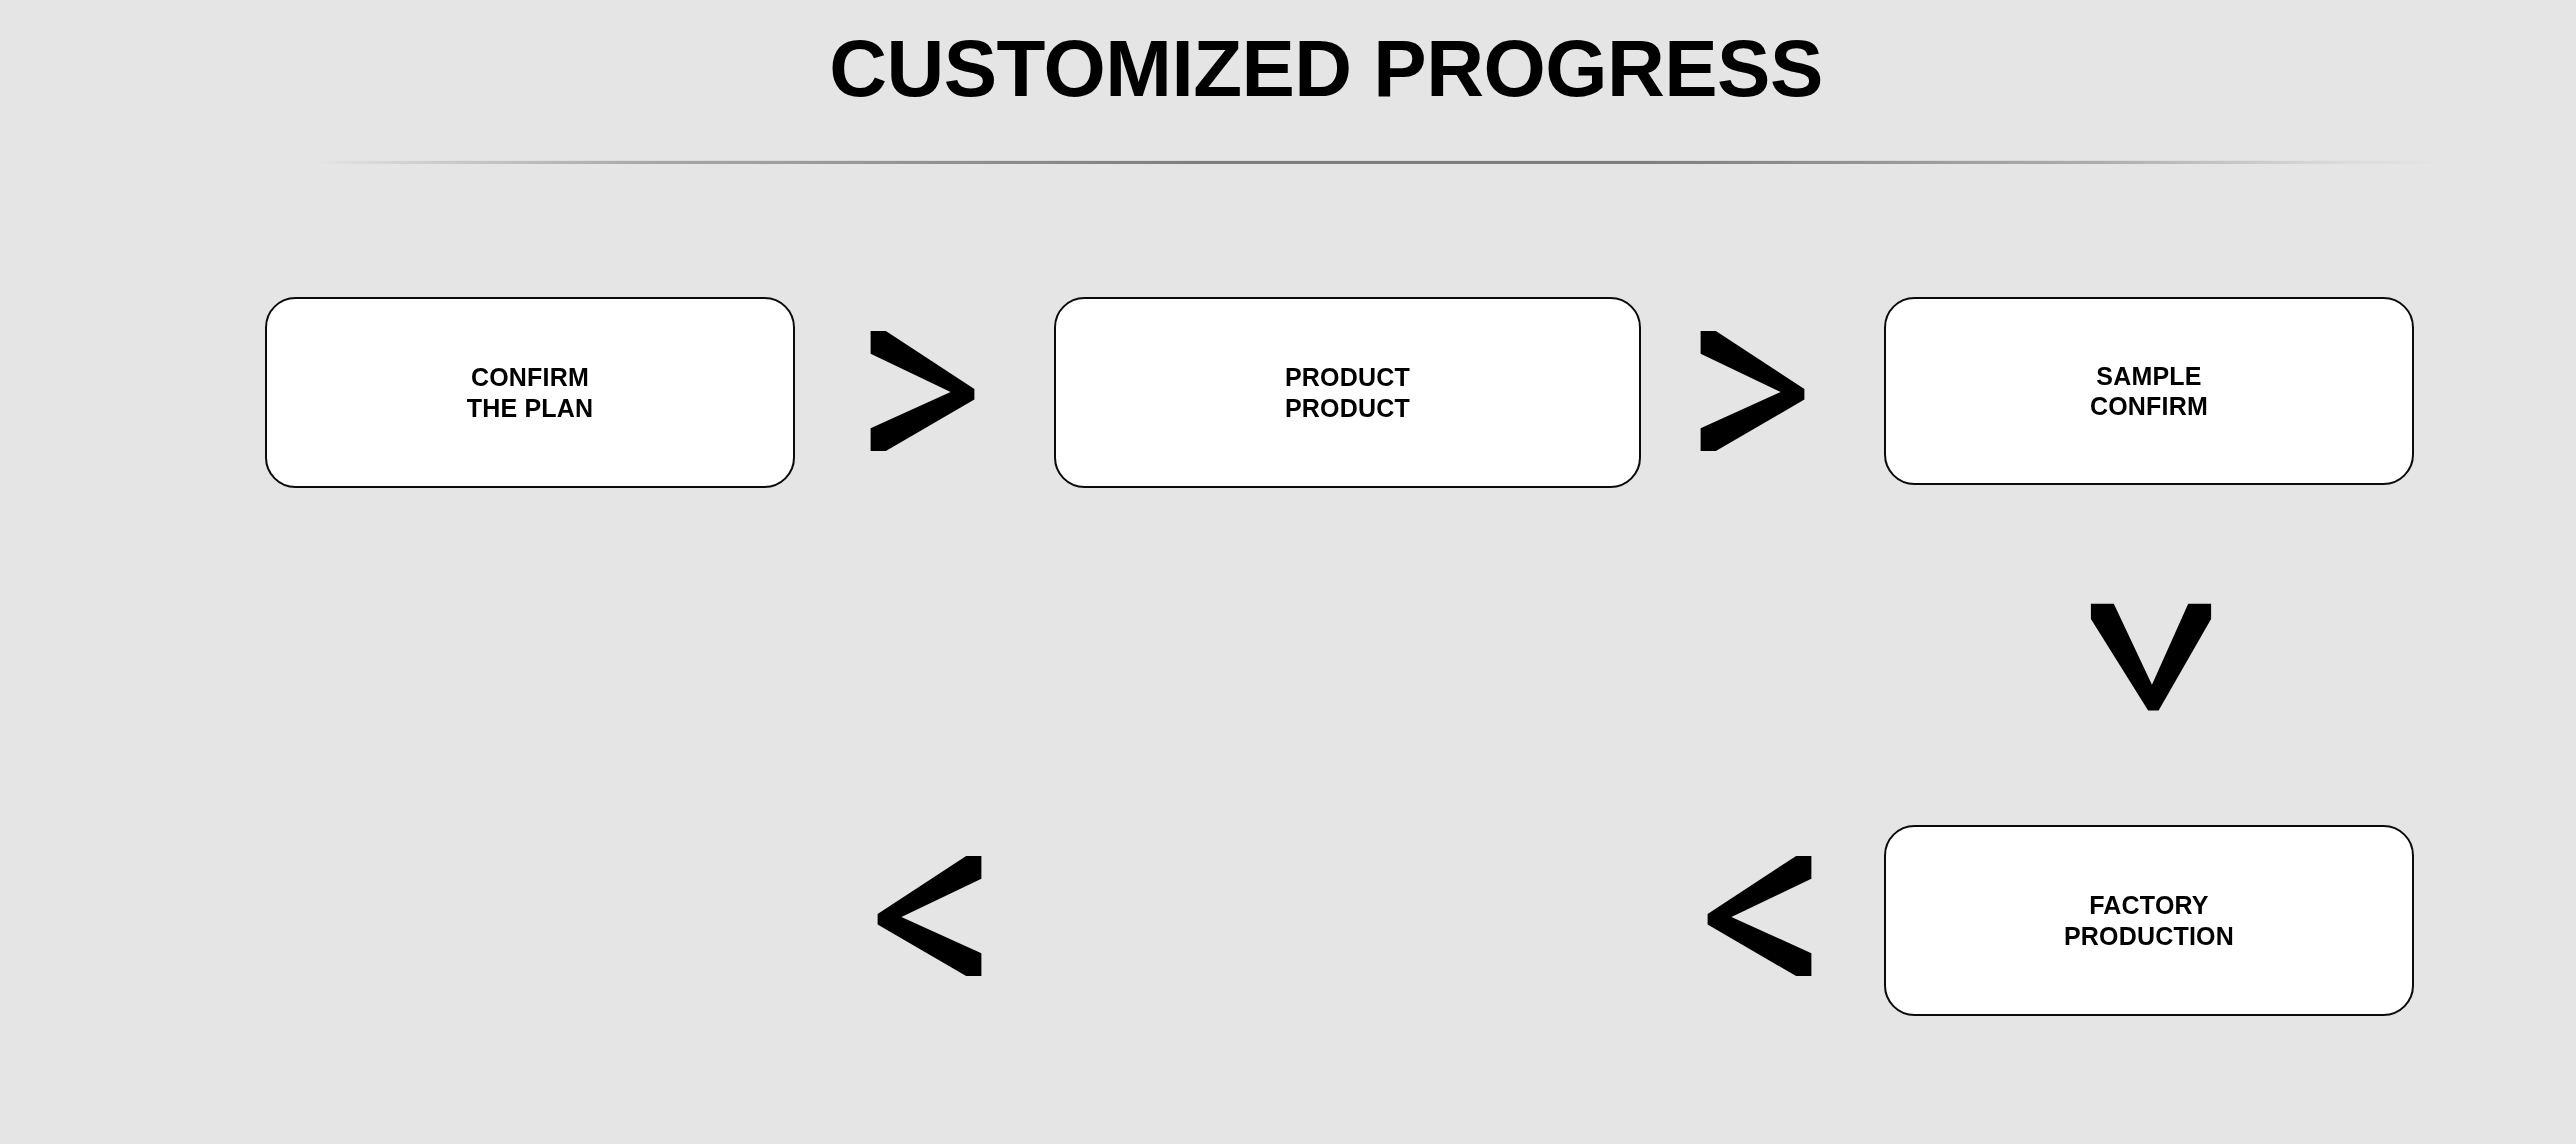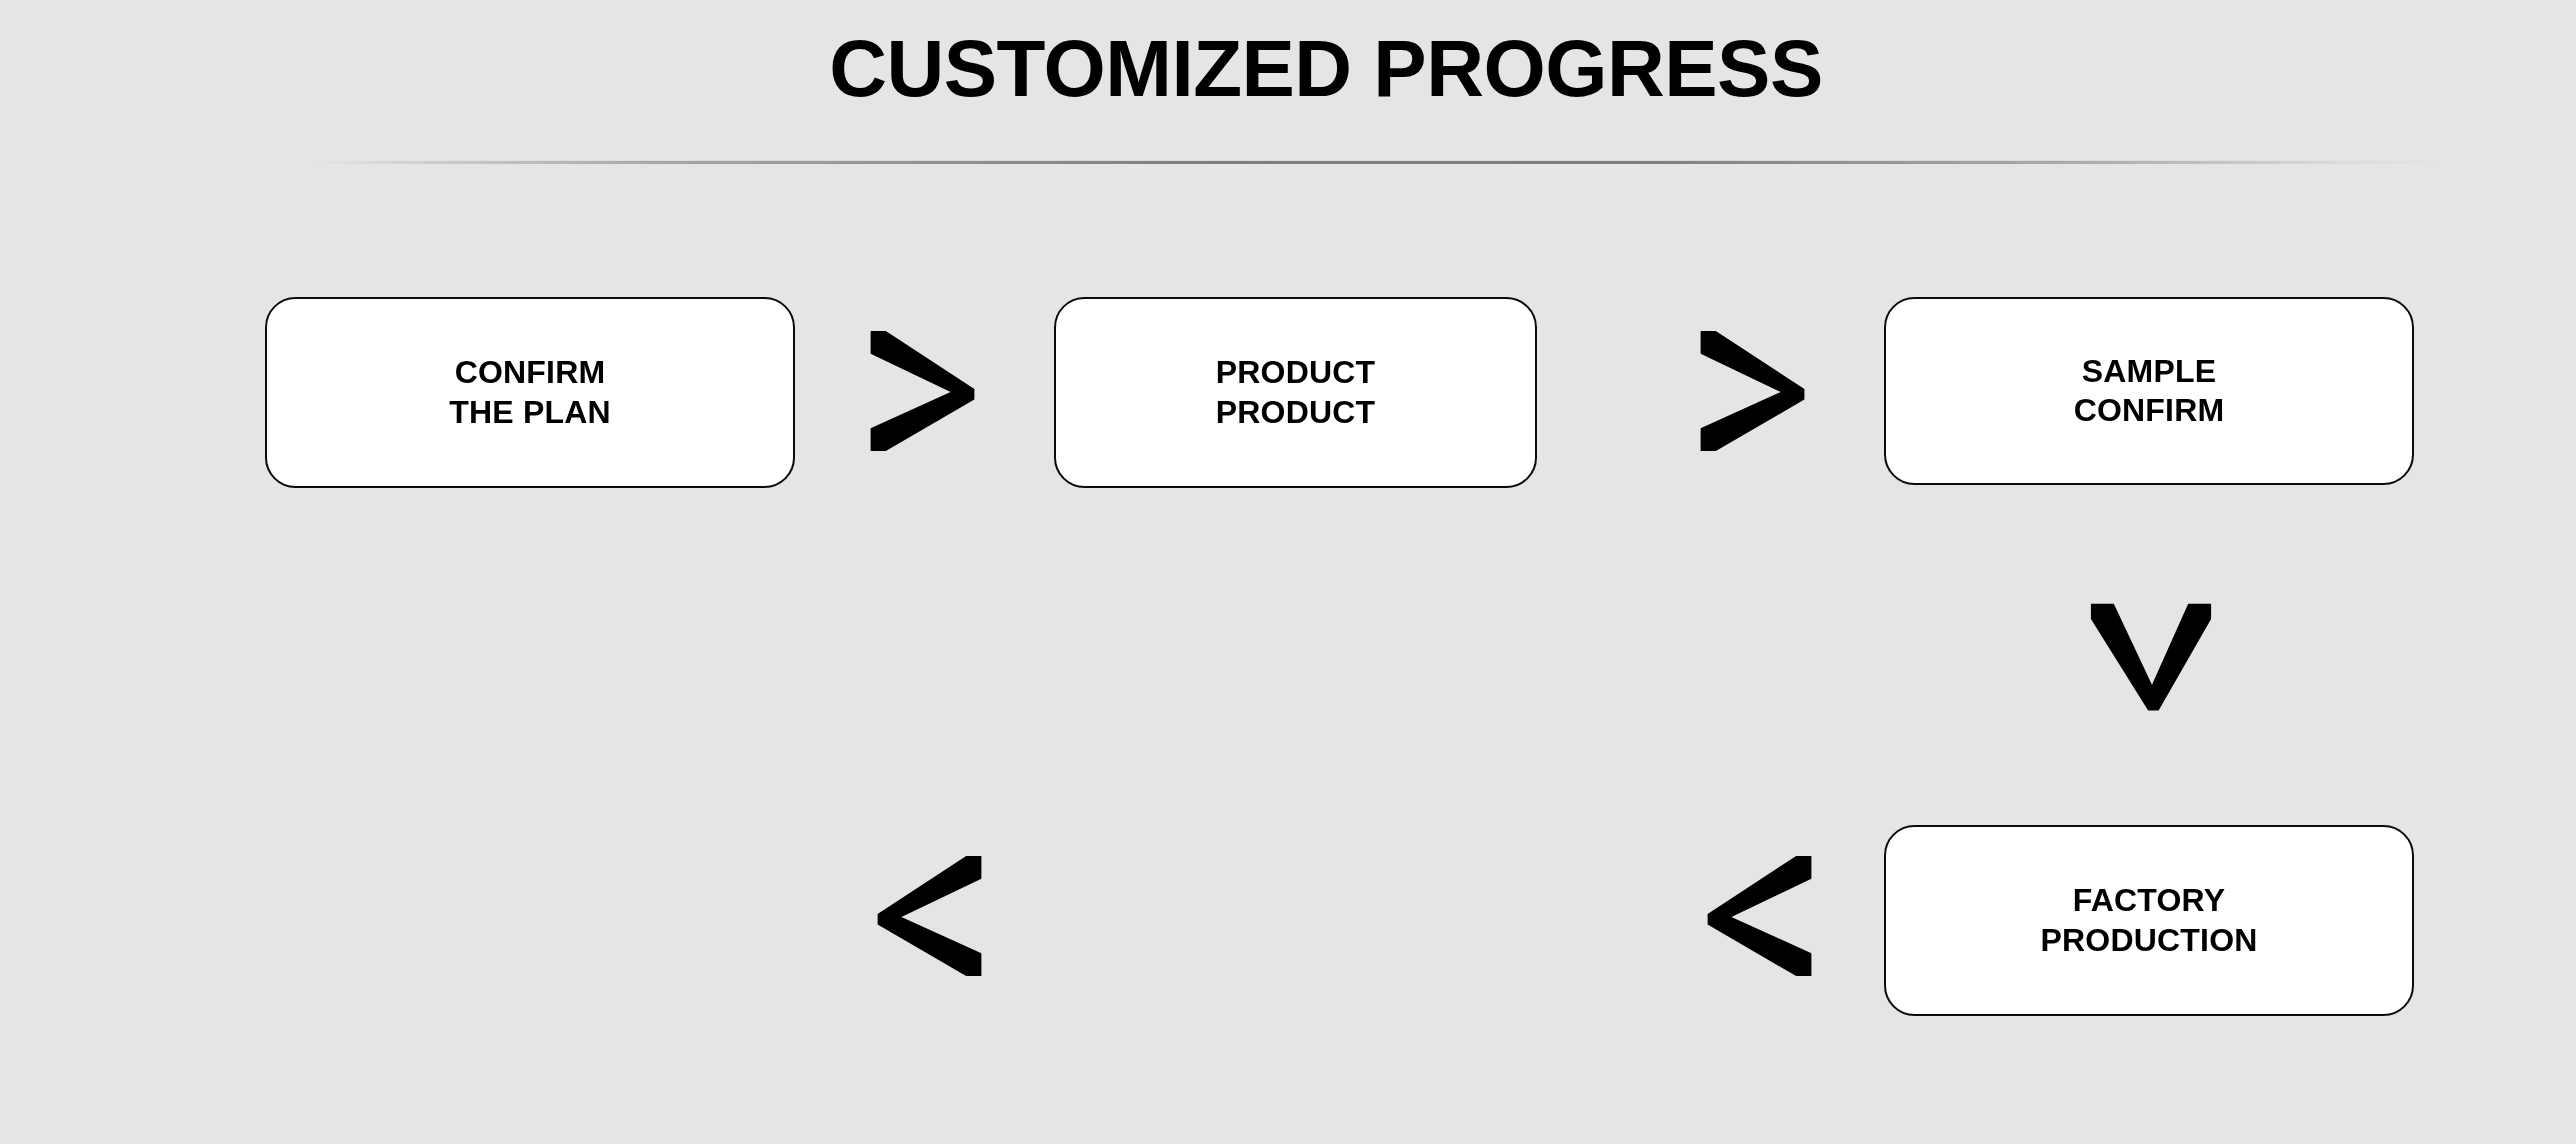--- a/index.html
+++ b/index.html
@@ -77,21 +77,21 @@
     box-sizing: border-box;
     border: 2.4px solid #0b0b0b;
     border-radius: 30.5px;
     background: #ffffff;
     display: flex;
     flex-direction: column;
     align-items: center;
     justify-content: center;
   }
   .flow-box .line {
-    font-size: 32px;
+    font-size: 25px;
     font-weight: 700;
     color: #000000;
     line-height: 1.22;
     letter-spacing: 0.2px;
     white-space: nowrap;
     text-align: right;
   }
 
   
   .chevron {
@@ -119,21 +119,21 @@
     <div class="line">CONFIRM</div>
     <div class="line">THE PLAN</div>
   </div>
 
   <div class="chevron" style="left:863px; top:329px; width:119px; height:124px;">
     <svg viewBox="0 0 125 130" preserveAspectRatio="none" aria-hidden="true">
       <polygon points="8,2 24,2 117,63 117,74 24,128 8,128 8,104 92,66 8,26" fill="#000000"></polygon>
     </svg>
   </div>
 
-  <div class="flow-box" style="left:1054px; top:297px; width:483px; height:191px;">
+  <div class="flow-box" style="left:1054px; top:297px; width:587px; height:191px;">
     <div class="line">PRODUCT</div>
     <div class="line">PRODUCT</div>
   </div>
 
   <div class="chevron" style="left:1693px; top:329px; width:119px; height:124px;">
     <svg viewBox="0 0 125 130" preserveAspectRatio="none" aria-hidden="true">
       <polygon points="8,2 24,2 117,63 117,74 24,128 8,128 8,104 92,66 8,26" fill="#000000"></polygon>
     </svg>
   </div>
 

